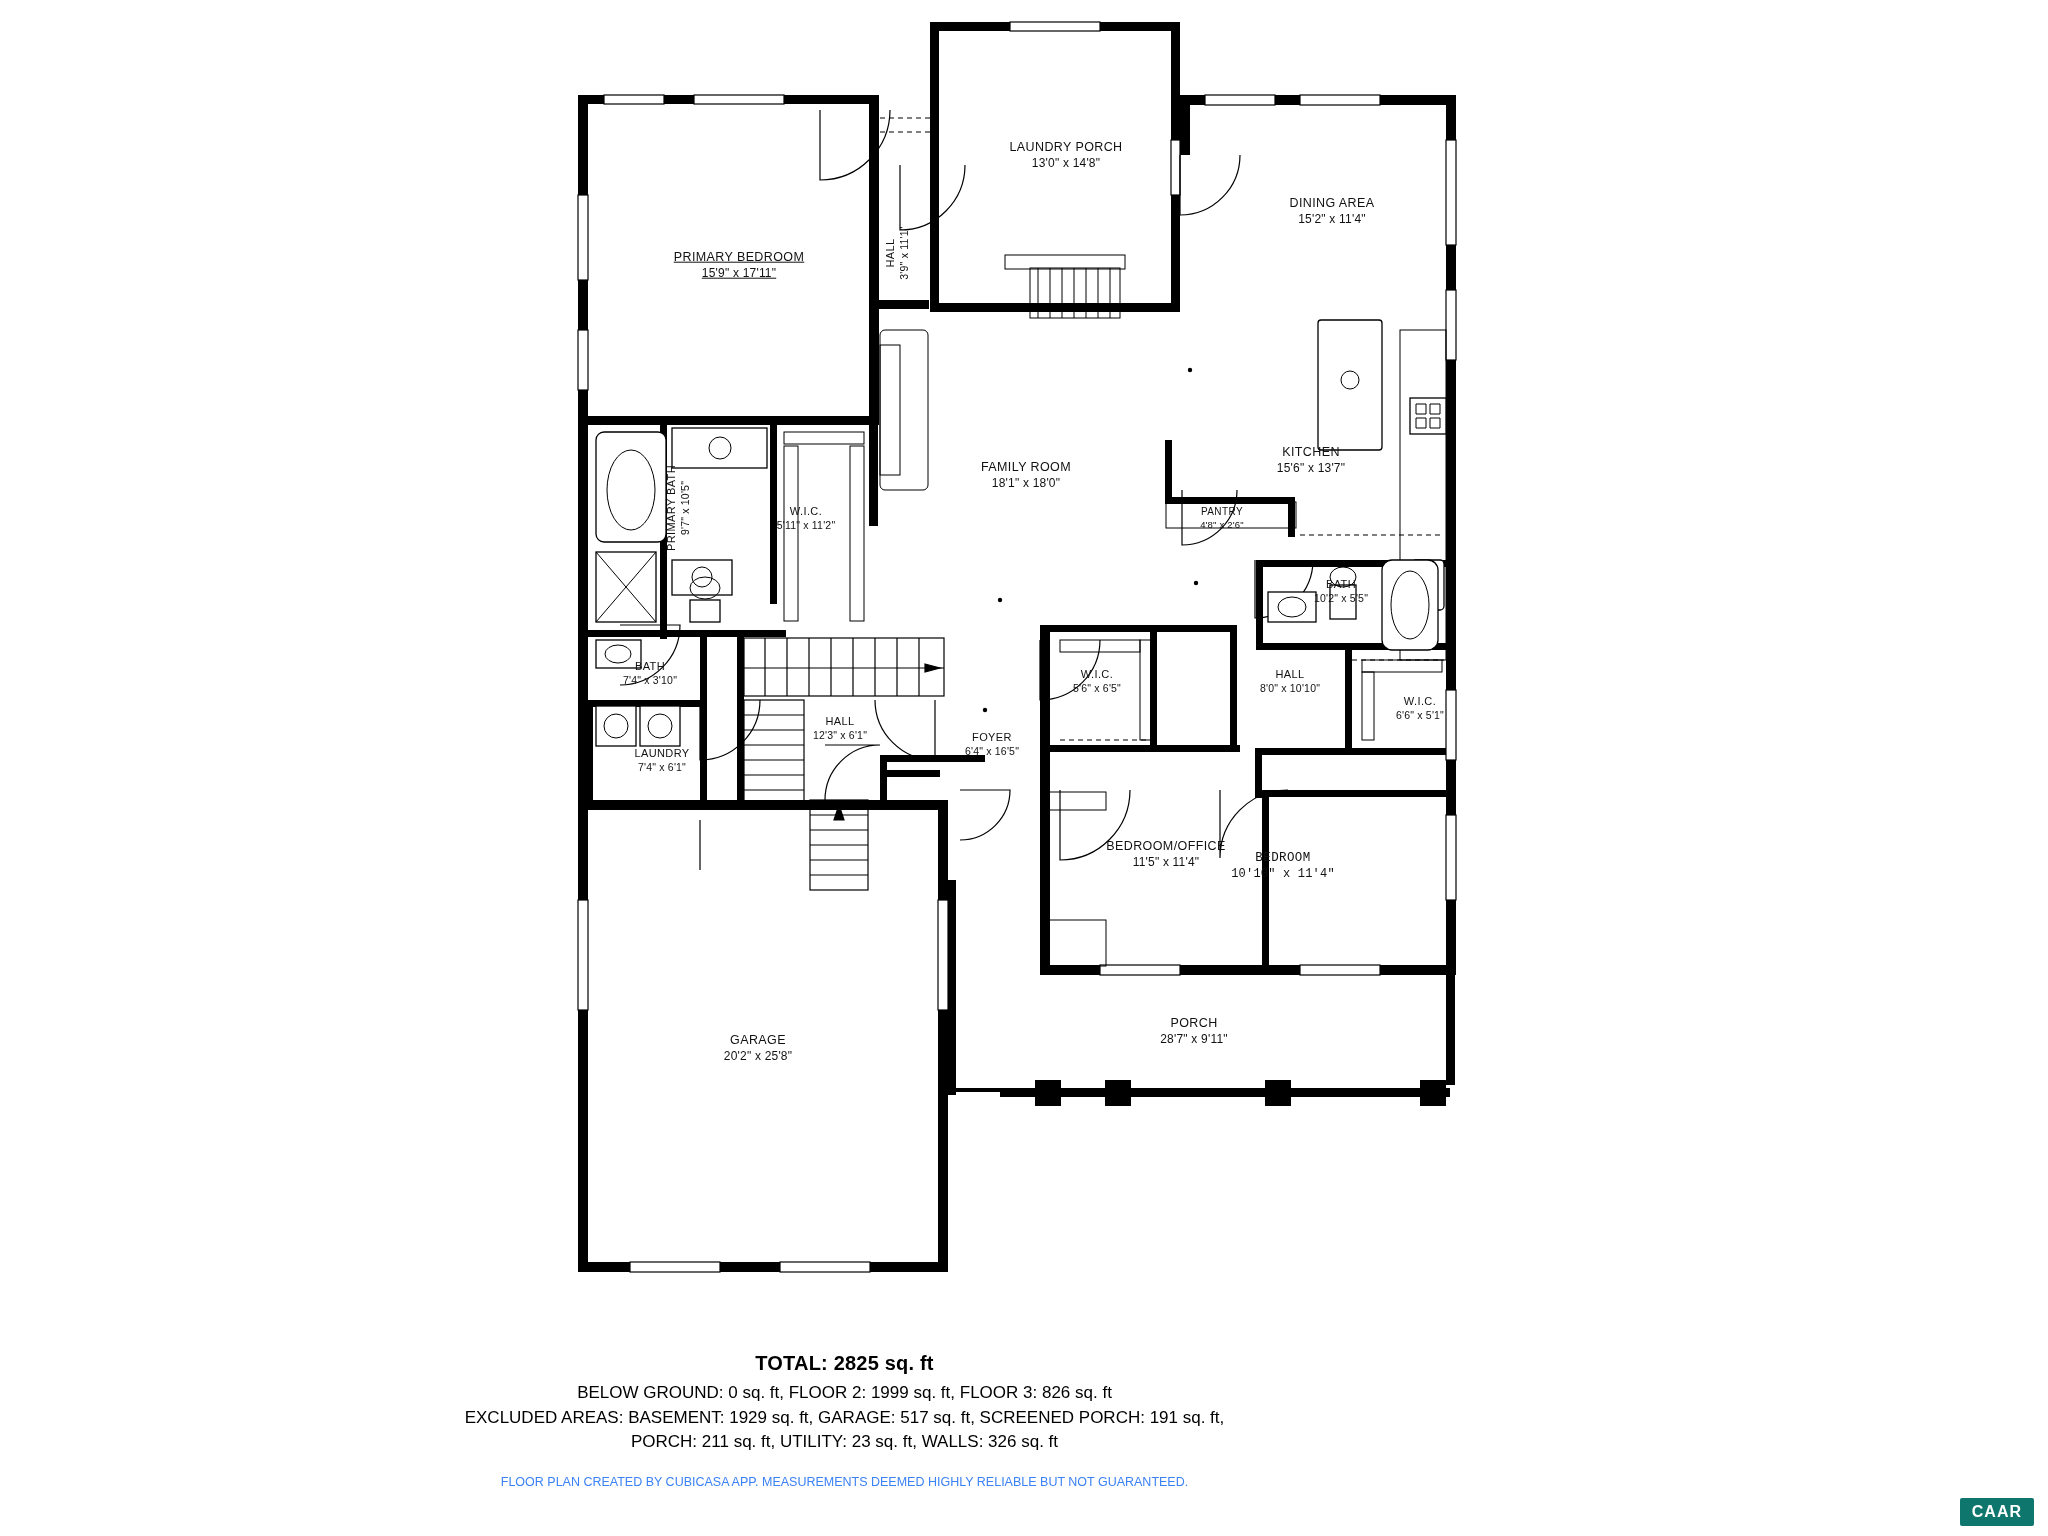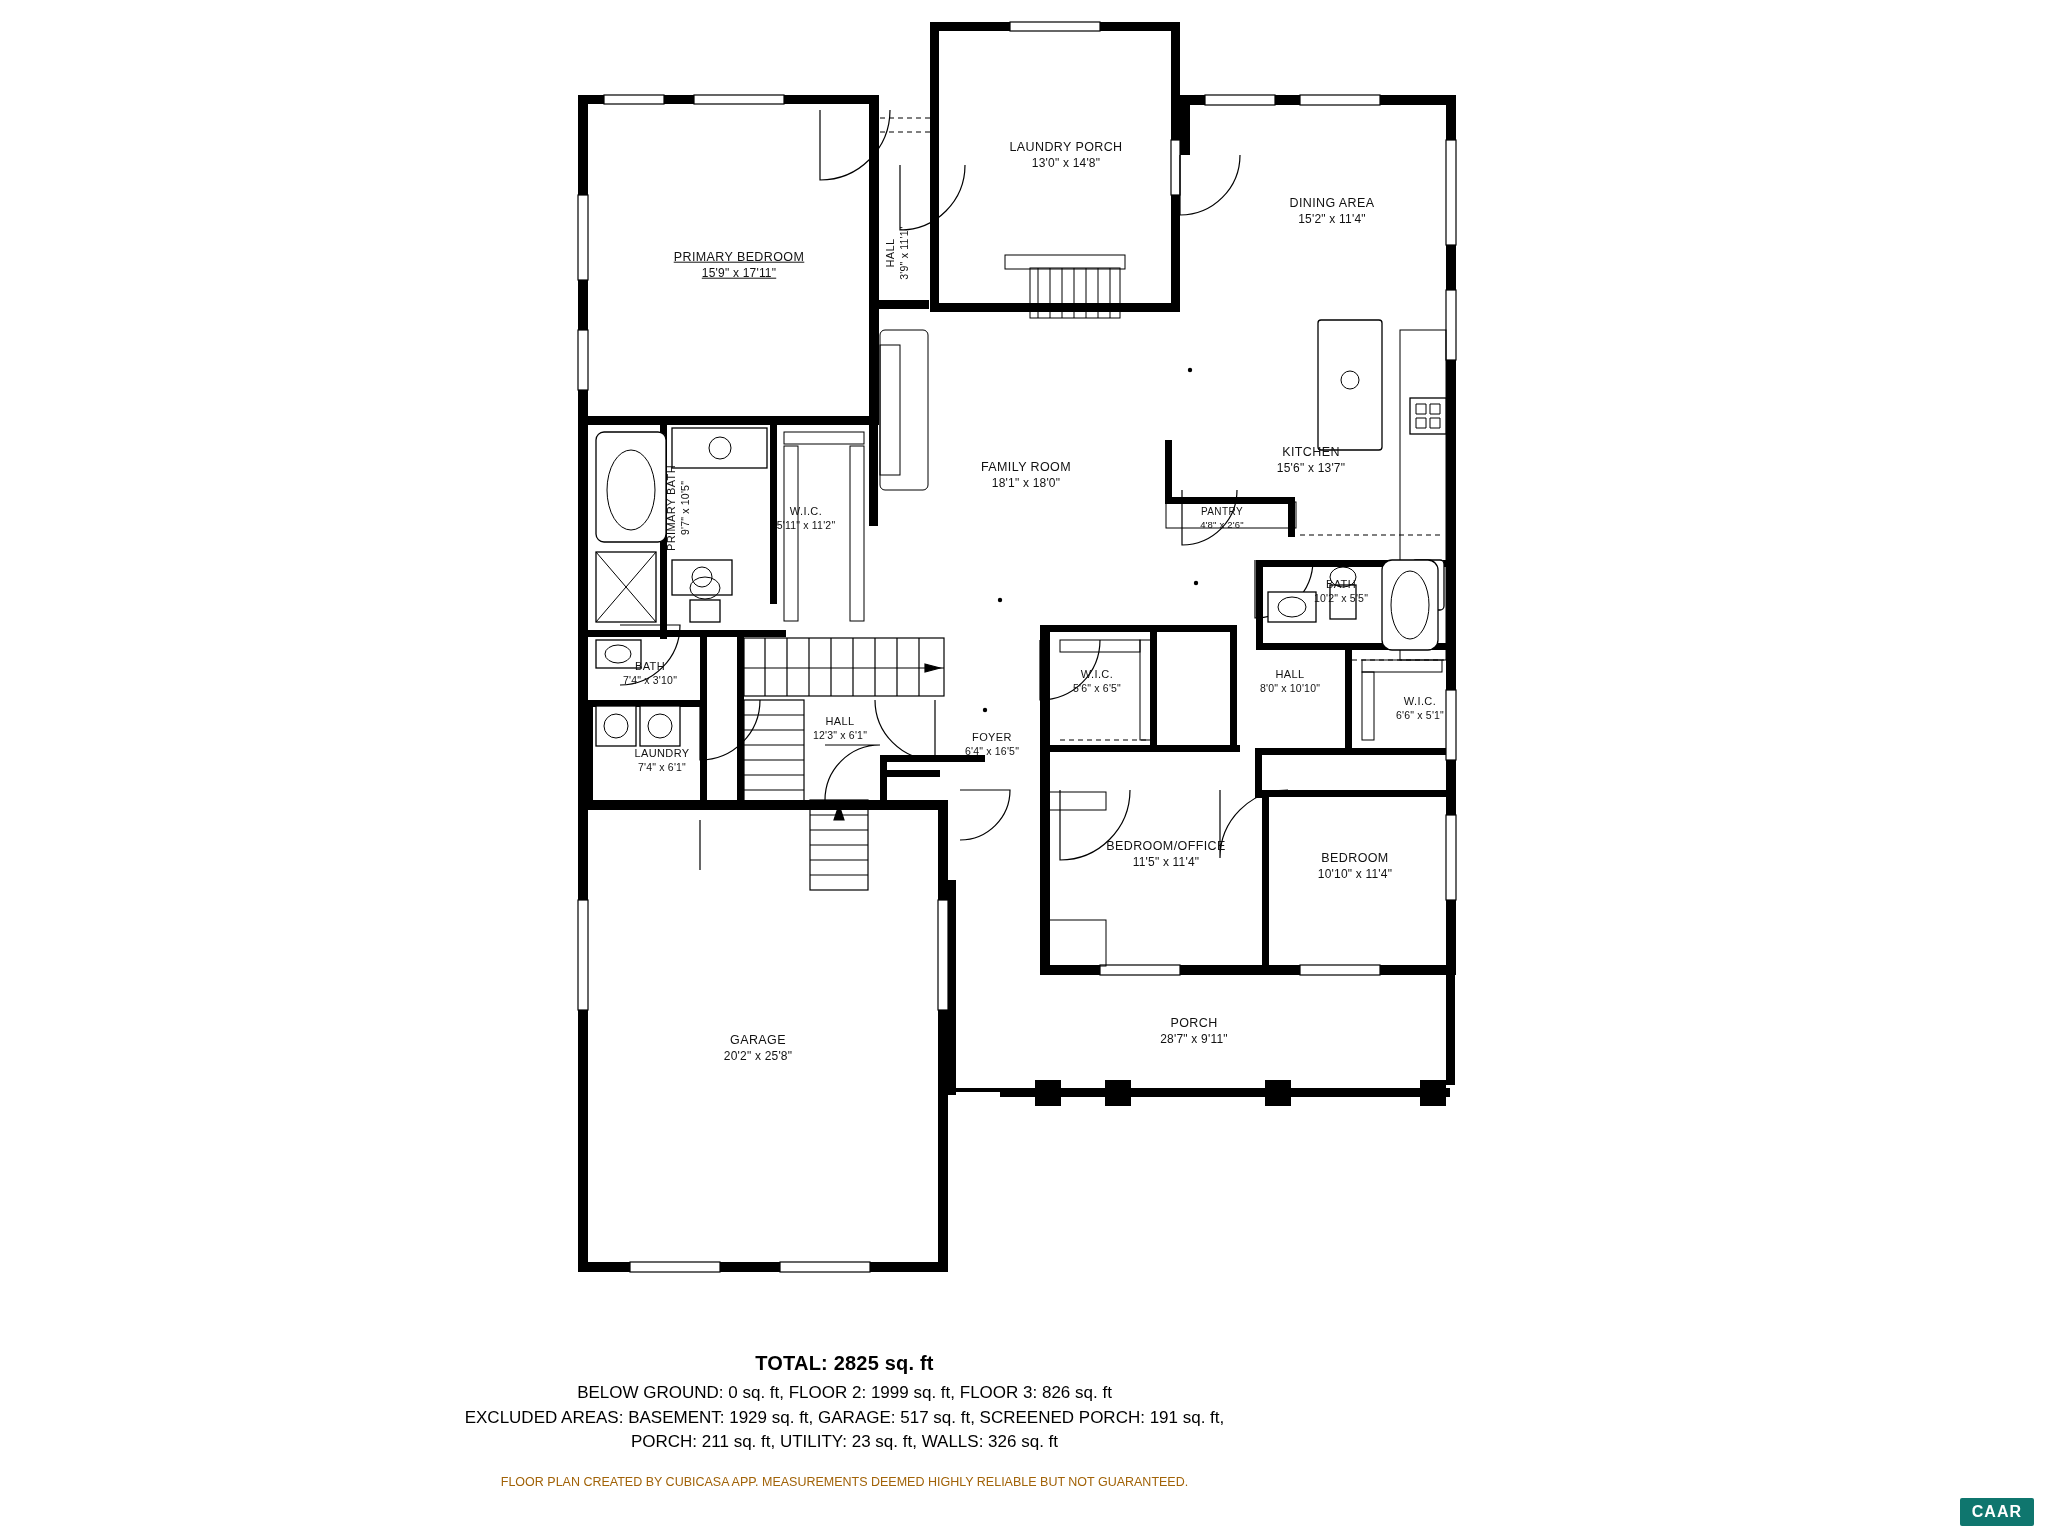--- a/index.html
+++ b/index.html
@@ -62,21 +62,21 @@
     letter-spacing: 0.2px;
     margin-bottom: 6px;
   }
   #summary .line {
     font-size: 17px;
     line-height: 1.45;
   }
   #summary .disclaimer {
     margin-top: 20px;
     font-size: 12.5px;
-    color: #a16207;
+    color: #3b82f6;
   }
   #logo {
     position: absolute;
     right: 14px;
     bottom: 10px;
     background: #0f766e;
     color: #fff;
     font-size: 16px;
     font-weight: bold;
     letter-spacing: 1px;
@@ -384,21 +384,21 @@
       <span class="dm">6'4" x 16'5"</span>
     </div>
     <div class="room-label small" style="left: 662px; top: 760px; transform: translate(-50%, -50%);">
       <span class="nm">LAUNDRY</span>
       <span class="dm">7'4" x 6'1"</span>
     </div>
     <div class="room-label" style="left: 1166px; top: 854px; transform: translate(-50%, -50%);">
       <span class="nm">BEDROOM/OFFICE</span>
       <span class="dm">11'5" x 11'4"</span>
     </div>
-    <div class="room-label" style="left: 1355px; top: 866px; transform: translate(-50%, -50%);">
+    <div class="room-label" style="left: 1283px; top: 866px; transform: translate(-50%, -50%); font-family: Liberation Mono, monospace;">
       <span class="nm">BEDROOM</span>
       <span class="dm">10'10" x 11'4"</span>
     </div>
     <div class="room-label" style="left: 1194px; top: 1031px; transform: translate(-50%, -50%);">
       <span class="nm">PORCH</span>
       <span class="dm">28'7" x 9'11"</span>
     </div>
     <div class="room-label" style="left: 758px; top: 1048px; transform: translate(-50%, -50%); text-align: center;">
       <span class="nm">GARAGE</span>
       <span class="dm">20'2" x 25'8"</span>

